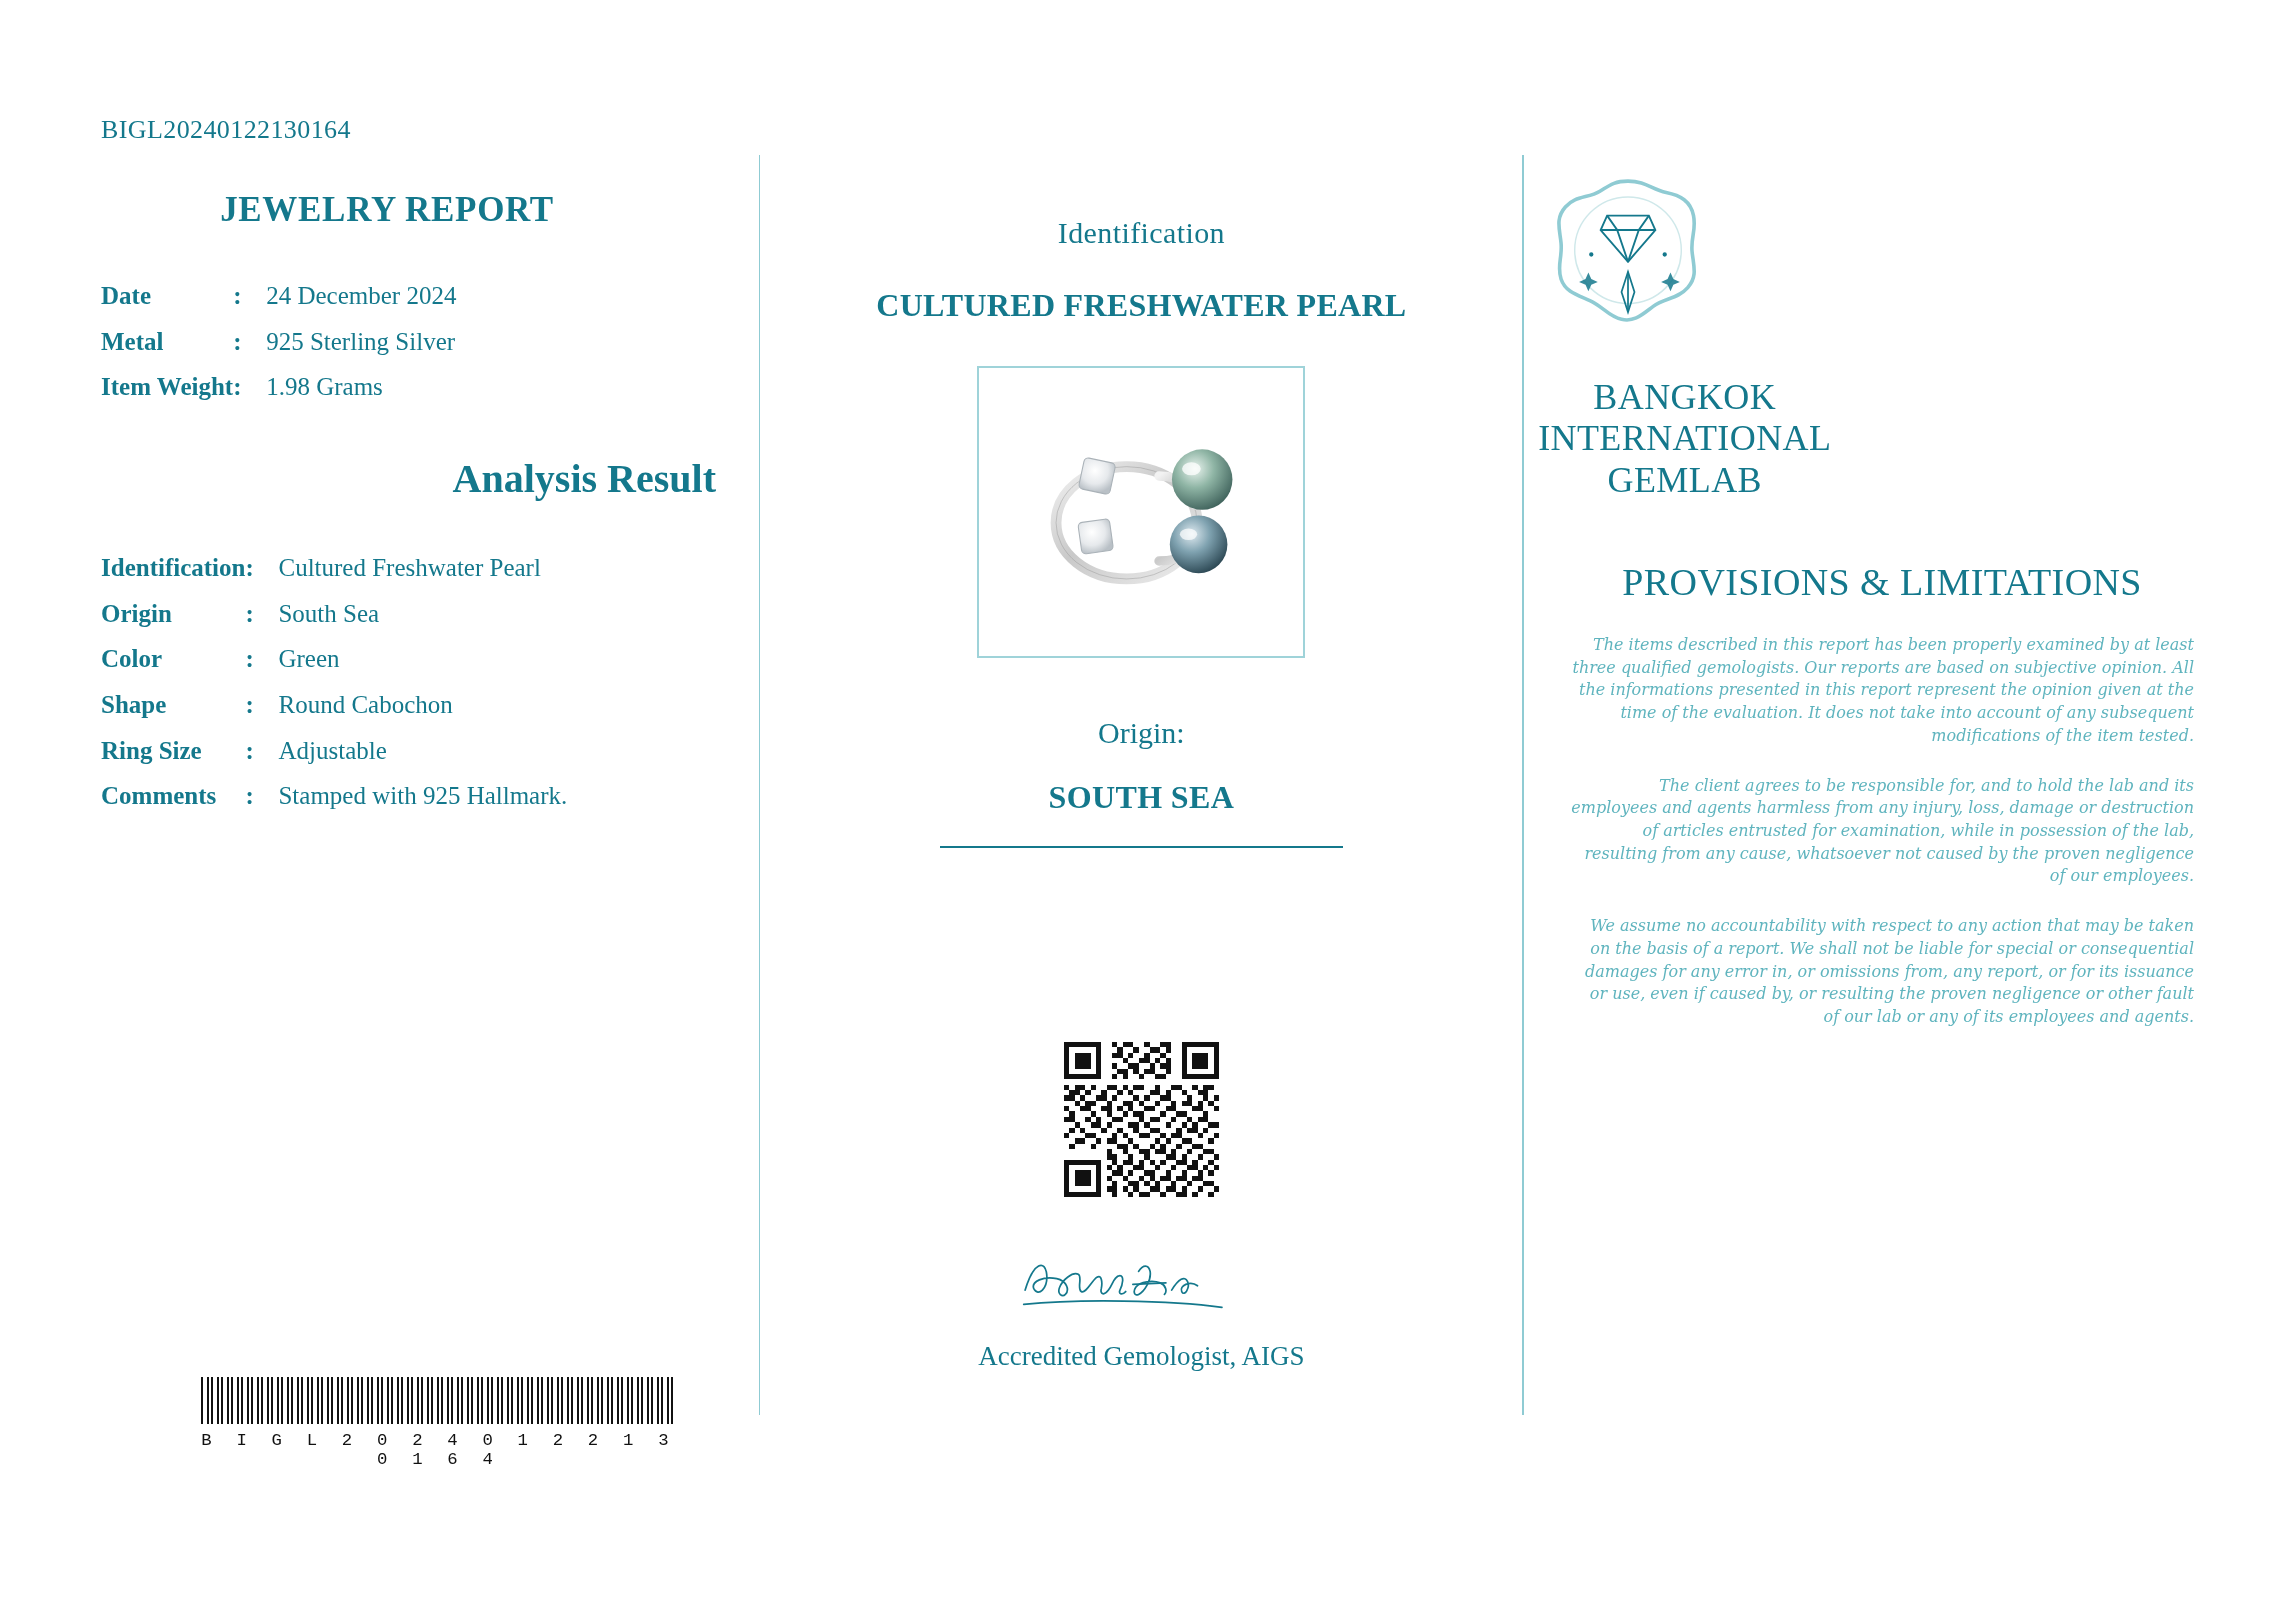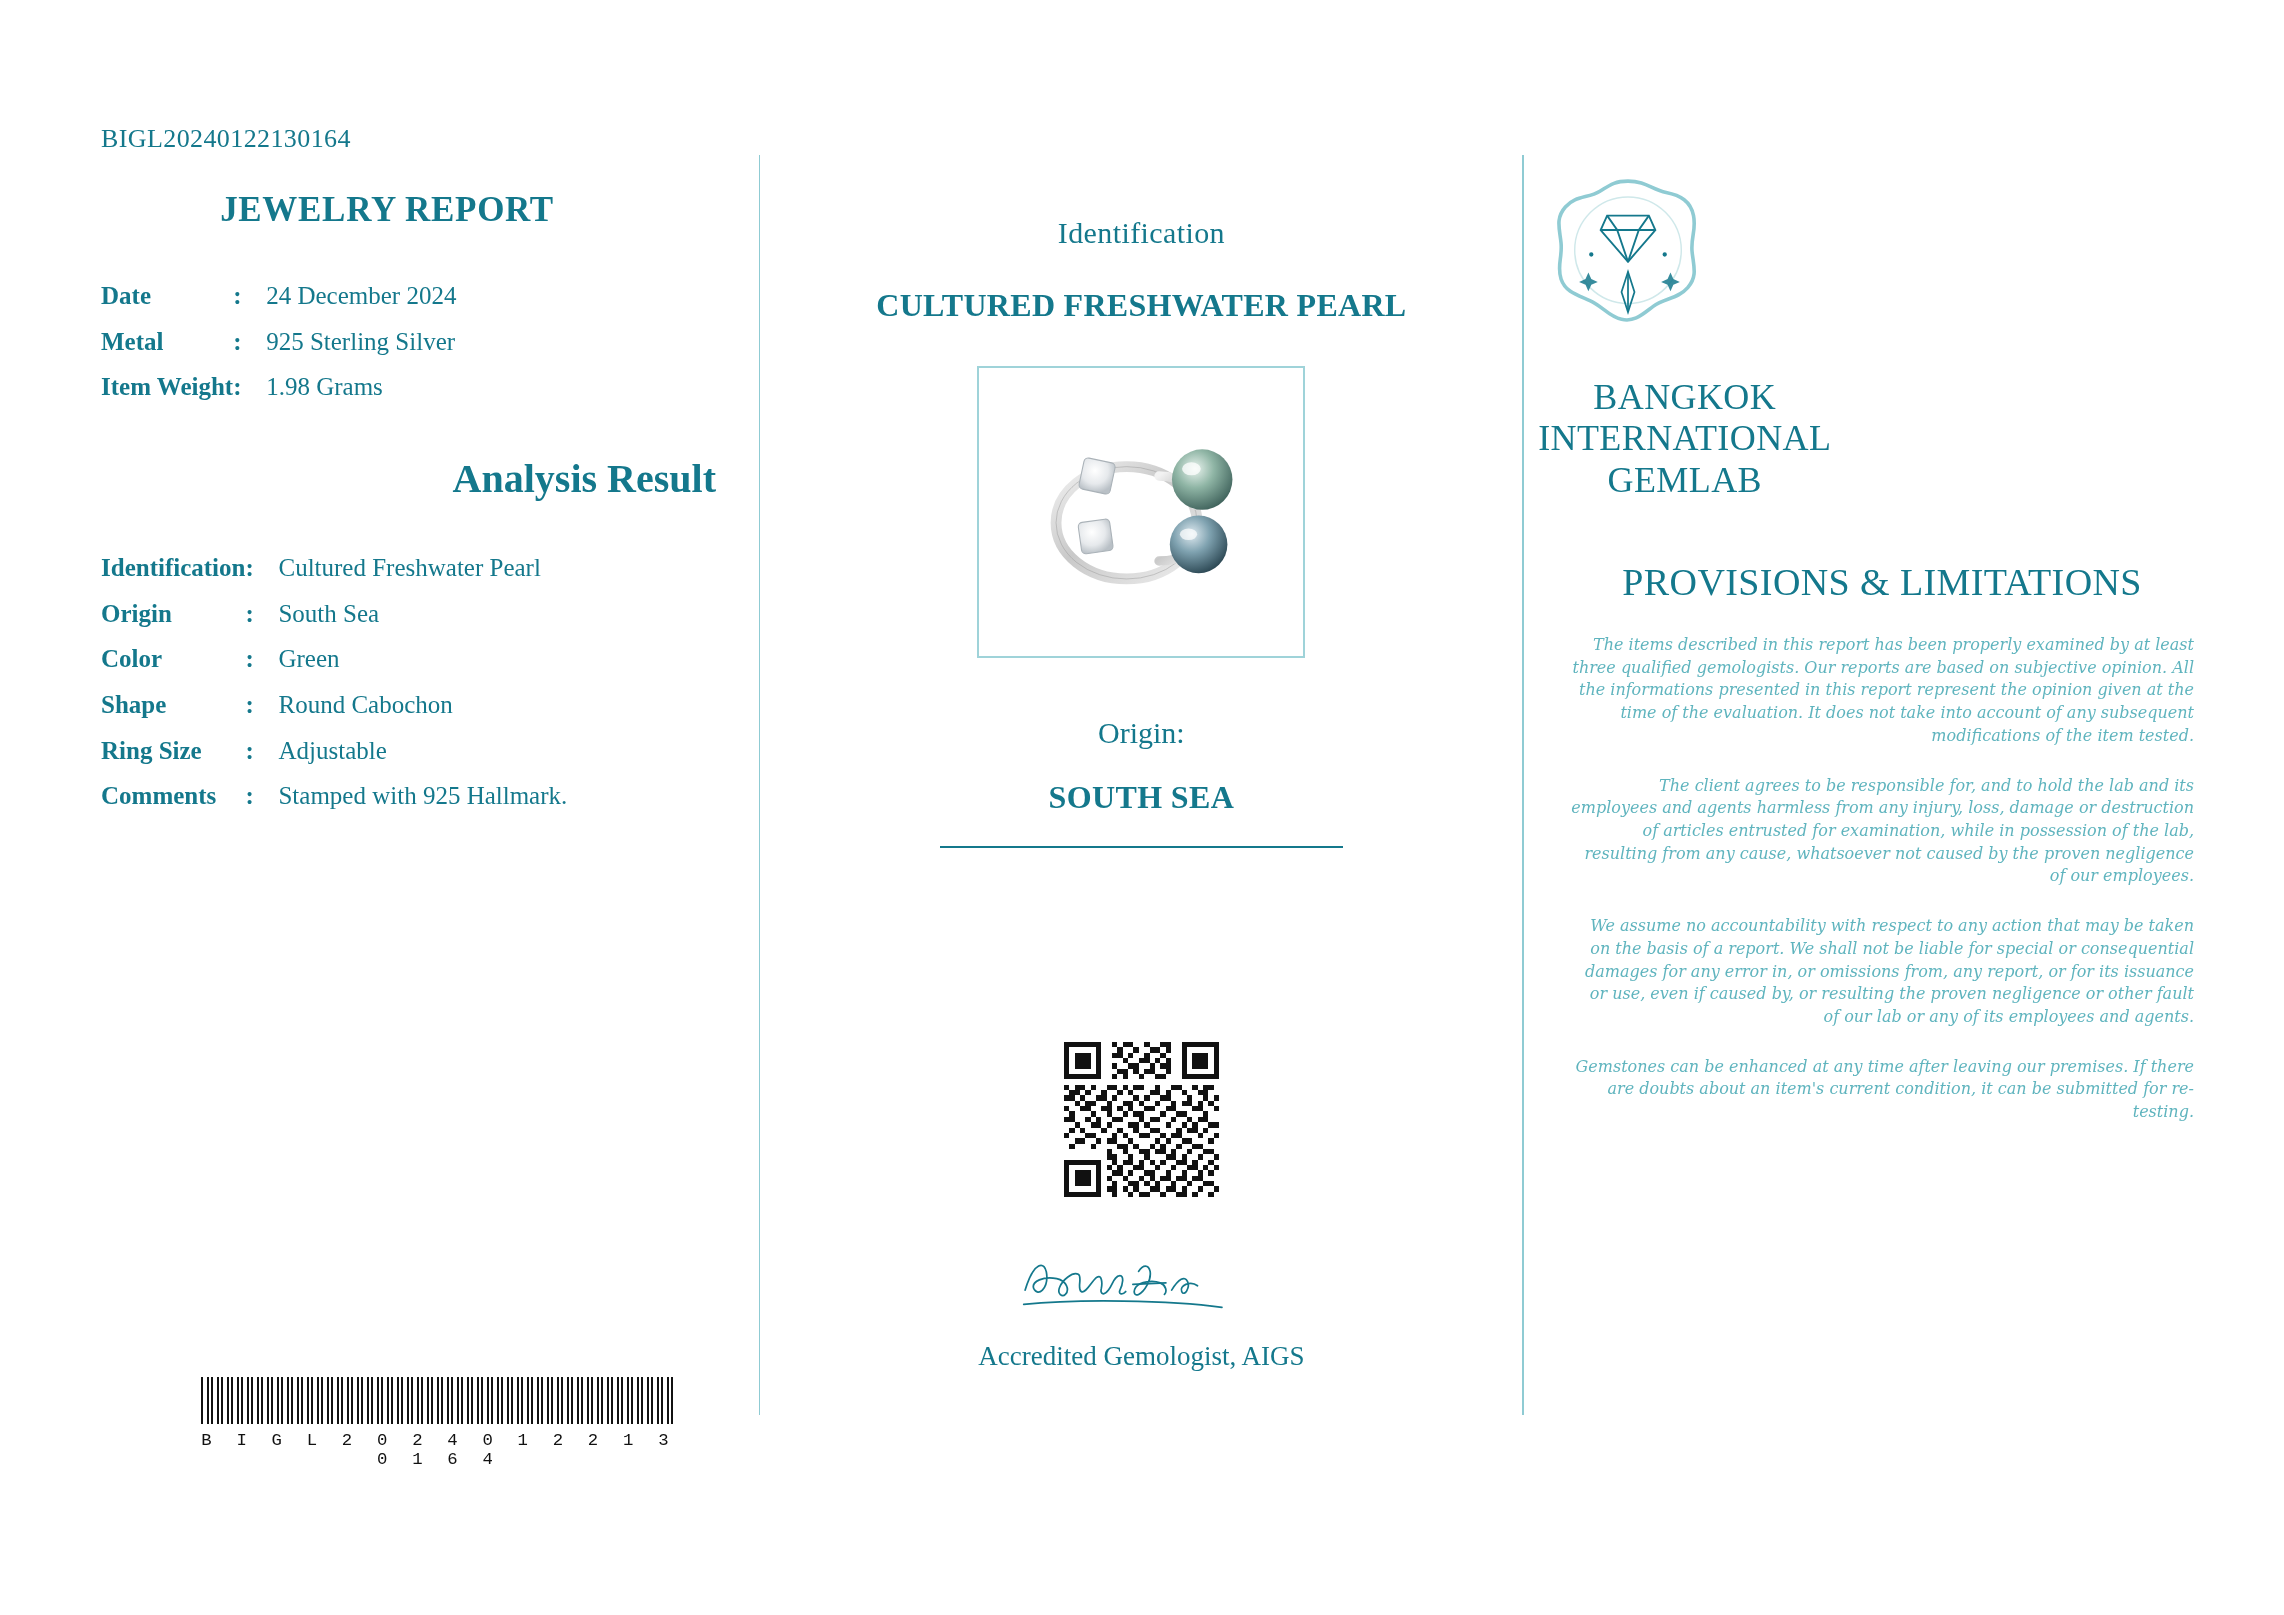--- a/index.html
+++ b/index.html
@@ -30,21 +30,21 @@
   }
 
   
   .col-left {
     width: 759px;
     position: relative;
     padding-top: 108px;
   }
   .report-id {
     position: absolute;
-    top: 124px;
+    top: 115px;
     left: 101px;
     font-size: 26px;
     letter-spacing: 0.4px;
     color: #14788c;
     font-family: "Liberation Serif", serif;
   }
   .left-inner {
     margin-top: 82px;
     padding-left: 101px;
     padding-right: 43px;
@@ -618,18 +618,17 @@
         <div>GEMLAB</div>
       </div>
     </div>
 
     <div class="prov-title">PROVISIONS &amp; LIMITATIONS</div>
 
     <div class="prov-body">
       <p>The items described in this report has been properly examined by at least three qualified gemologists. Our reports are based on subjective opinion. All the informations presented in this report represent the opinion given at the time of the evaluation. It does not take into account of any subsequent modifications of the item tested.</p>
       <p>The client agrees to be responsible for, and to hold the lab and its employees and agents harmless from any injury, loss, damage or destruction of articles entrusted for examination, while in possession of the lab, resulting from any cause, whatsoever not caused by the proven negligence of our employees.</p>
       <p>We assume no accountability with respect to any action that may be taken on the basis of a report. We shall not be liable for special or consequential damages for any error in, or omissions from, any report, or for its issuance or use, even if caused by, or resulting the proven negligence or other fault of our lab or any of its employees and agents.</p>
-      <p>Gemstones can be enhanced at any time after leaving our premises. If there are doubts about an item's current condition, it can be submitted for re-testing.</p>
     </div>
   </div>
 
 </div>
 
 
 </body></html>

